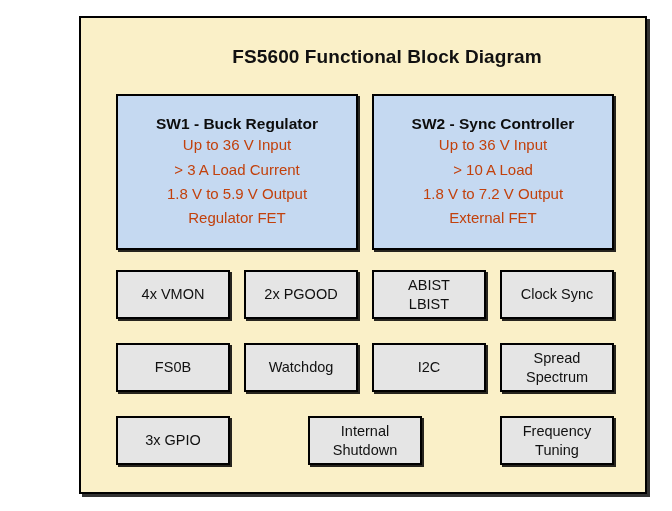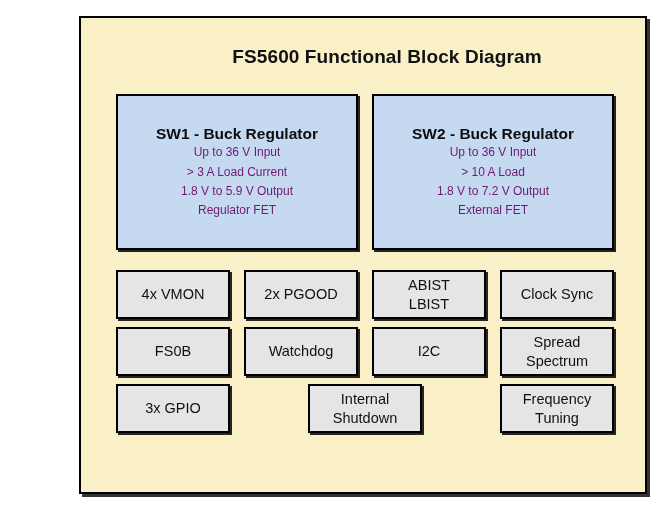--- a/index.html
+++ b/index.html
@@ -67,36 +67,36 @@
     justify-content: center;
     padding-top: 2px;
   }
   .sw-title {
     font-size: 15.5px;
     font-weight: bold;
     color: #0d0d0d;
     white-space: nowrap;
   }
   .sw-line {
-    font-size: 12px;
-    color: #701a75;
+    font-size: 15px;
+    color: #c2410c;
     line-height: 1.62;
     white-space: nowrap;
     text-align: center;
   }
 
   
   .feature-grid {
     position: absolute;
     left: 35px;
     top: 252px;
     width: 498px;
     display: flex;
     flex-direction: column;
-    gap: 8px;
+    gap: 24px;
   }
   .feature-row {
     display: flex;
     justify-content: space-between;
   }
   .feature-box {
     box-sizing: border-box;
     width: 114px;
     height: 49px;
     background: #e5e5e5;
@@ -125,21 +125,21 @@
 
     <div class="sw-block">
       <div class="sw-title">SW1 - Buck Regulator</div>
       <div class="sw-line">Up to 36 V Input</div>
       <div class="sw-line">&gt; 3 A Load Current</div>
       <div class="sw-line">1.8 V to 5.9 V Output</div>
       <div class="sw-line">Regulator FET</div>
     </div>
 
     <div class="sw-block">
-      <div class="sw-title">SW2 - Buck Regulator</div>
+      <div class="sw-title">SW2 - Sync Controller</div>
       <div class="sw-line">Up to 36 V Input</div>
       <div class="sw-line">&gt; 10 A Load</div>
       <div class="sw-line">1.8 V to 7.2 V Output</div>
       <div class="sw-line">External FET</div>
     </div>
 
   </div>
 
   <div class="feature-grid">
 

